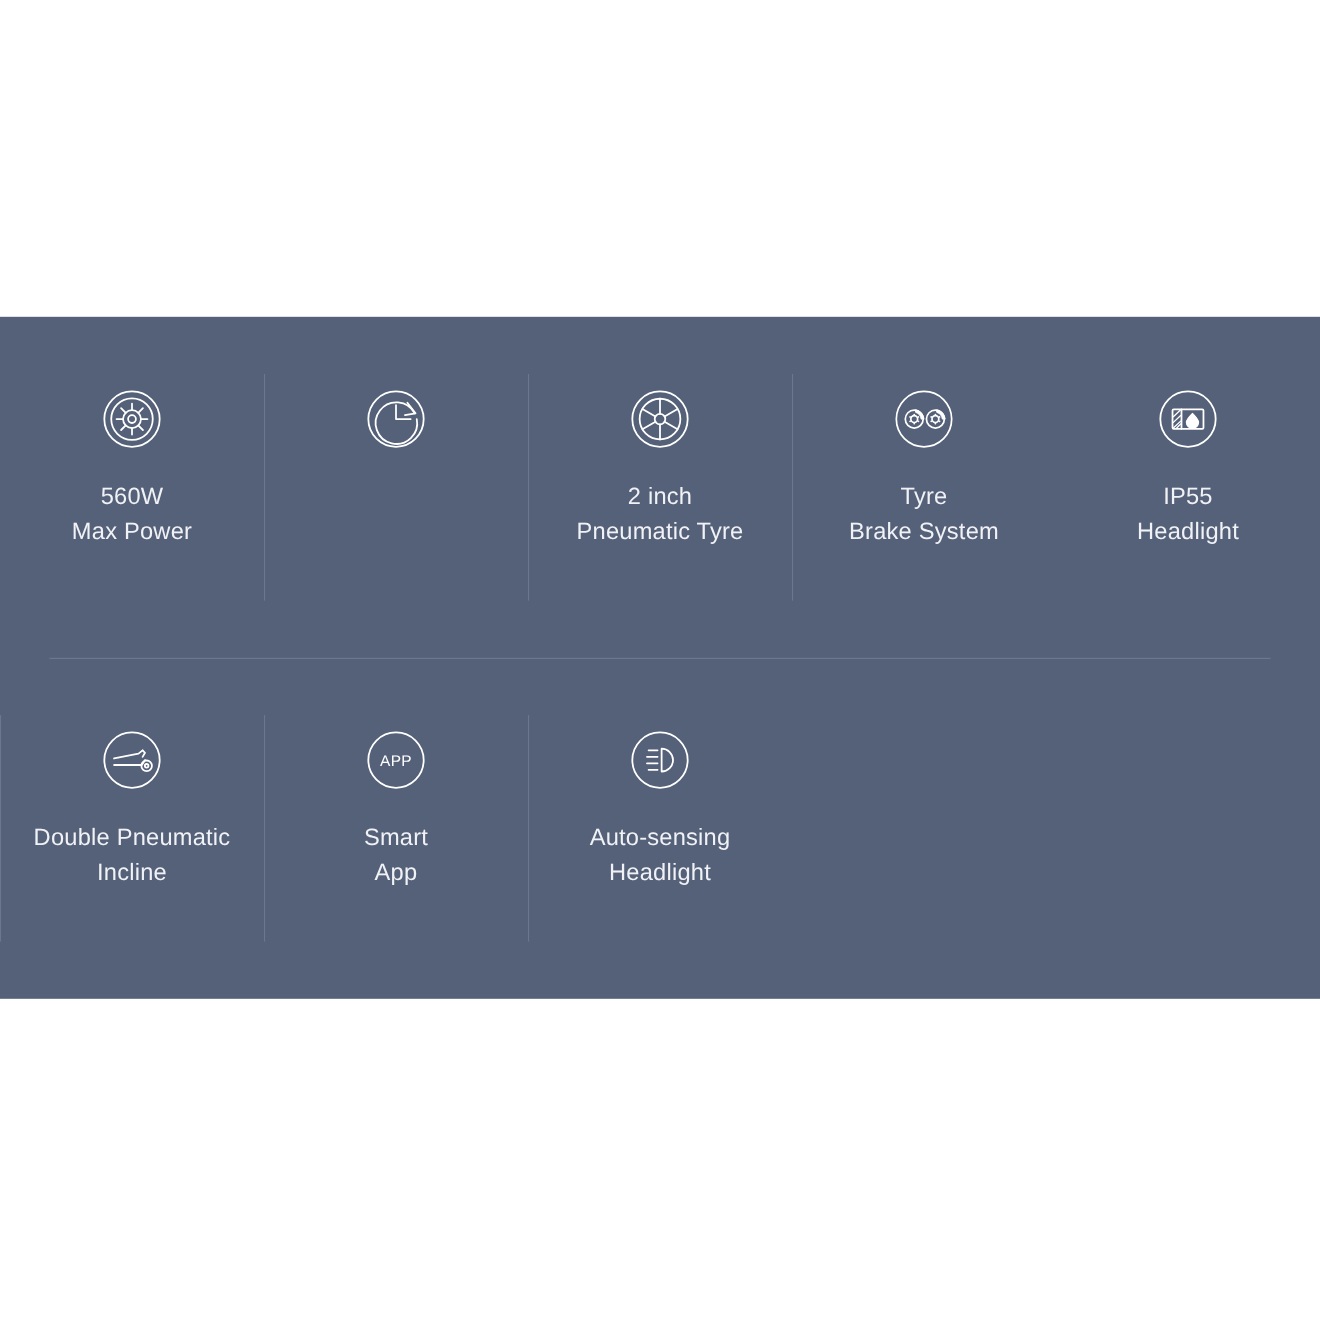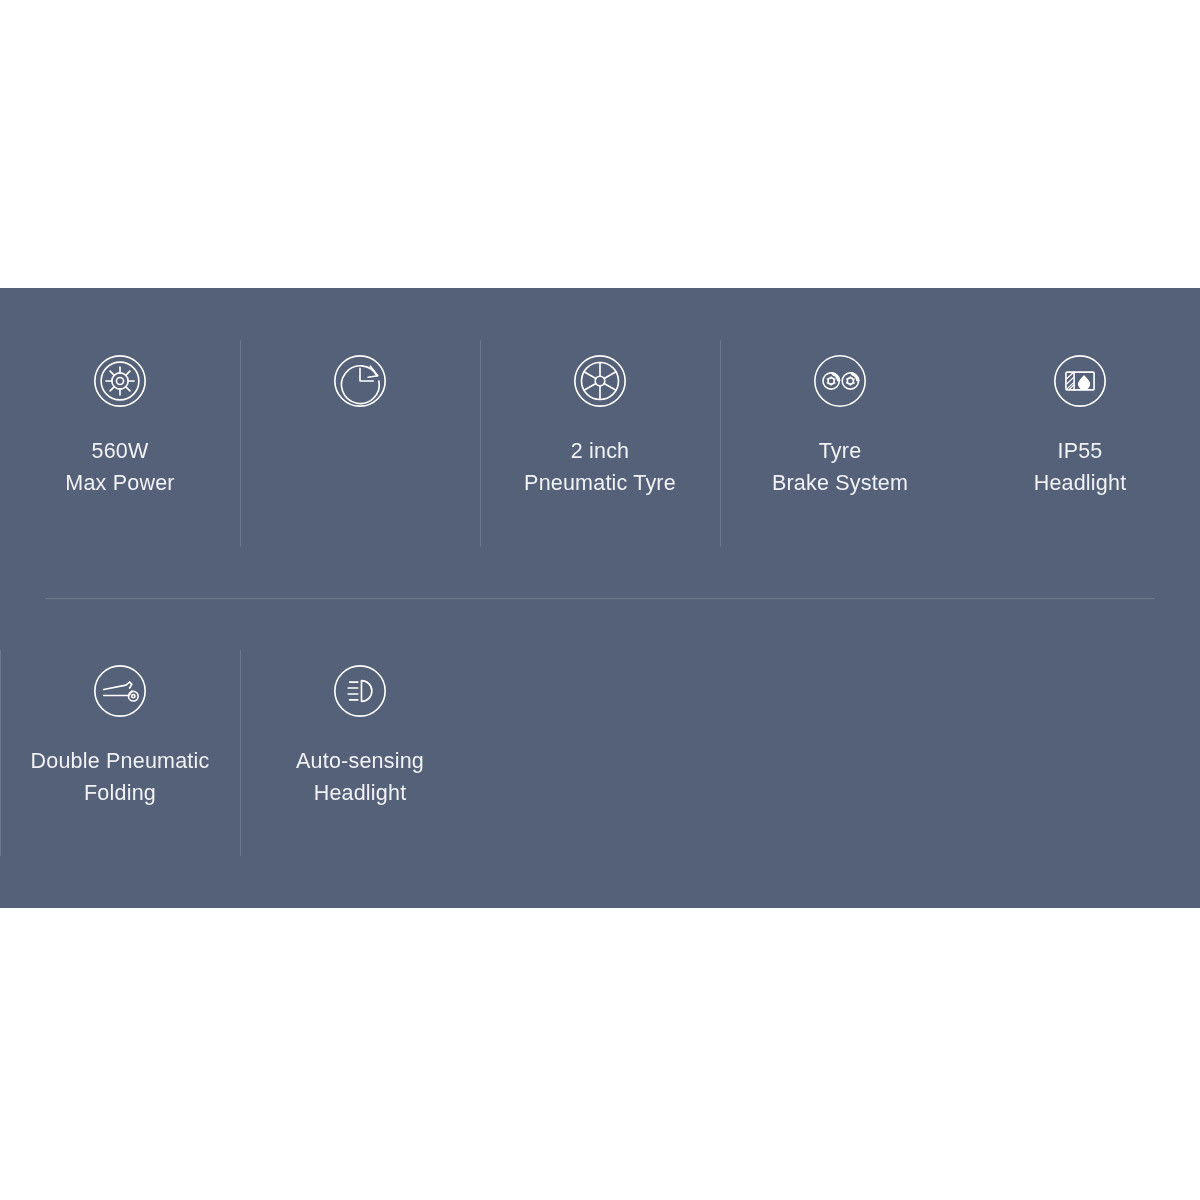--- a/index.html
+++ b/index.html
@@ -235,24 +235,36 @@
             <circle cx="50" cy="50" r="34"></circle>
             <path d="M28 48 L58 42 L63 38"></path>
             <path d="M63 38 L66 41 L63 46"></path>
             <path d="M28 56 L62 56 L66 50"></path>
             <circle cx="68" cy="57" r="6.5"></circle>
             <circle cx="68" cy="57" r="2.2"></circle>
           </svg>
         </div>
         <div class="caption">
           <span>Double Pneumatic</span>
-          <span class="l2">Folding</span>
-        </div>
-      </div>
-
+          <span class="l2">Incline</span>
+        </div>
+      </div>
+
+      <div class="cell vdiv">
+        <div class="icon-wrap">
+          <svg viewBox="0 0 100 100" fill="none" stroke="#ffffff" stroke-width="2.2">
+            <circle cx="50" cy="50" r="34"></circle>
+            <text class="app-text" x="50" y="57" text-anchor="middle" stroke="none">APP</text>
+          </svg>
+        </div>
+        <div class="caption">
+          <span>Smart</span>
+          <span class="l2">App</span>
+        </div>
+      </div>
 
       <div class="cell vdiv">
         <div class="icon-wrap">
           <svg viewBox="0 0 100 100" fill="none" stroke="#ffffff" stroke-width="2.2" stroke-linecap="round" stroke-linejoin="round">
             <circle cx="50" cy="50" r="34"></circle>
             <path d="M52 36 L52 64 A14 14 0 0 0 52 36 Z"></path>
             <line x1="36" y1="38" x2="47" y2="38"></line>
             <line x1="34" y1="46" x2="47" y2="46"></line>
             <line x1="34" y1="54" x2="47" y2="54"></line>
             <line x1="36" y1="62" x2="47" y2="62"></line>

